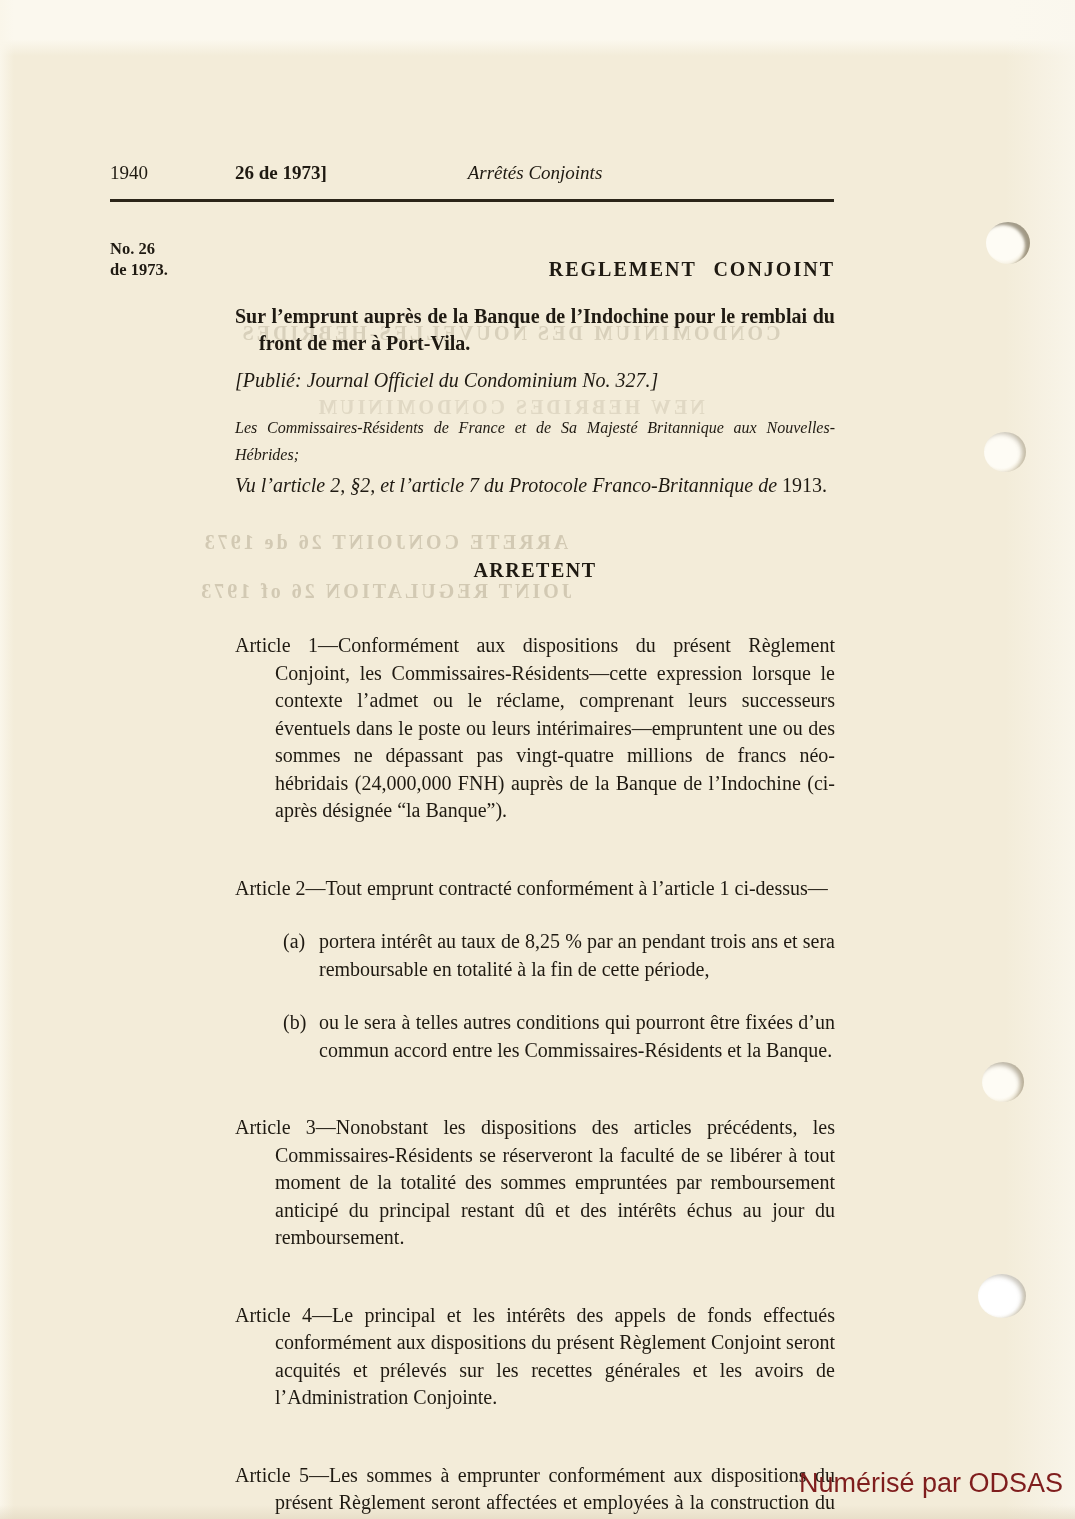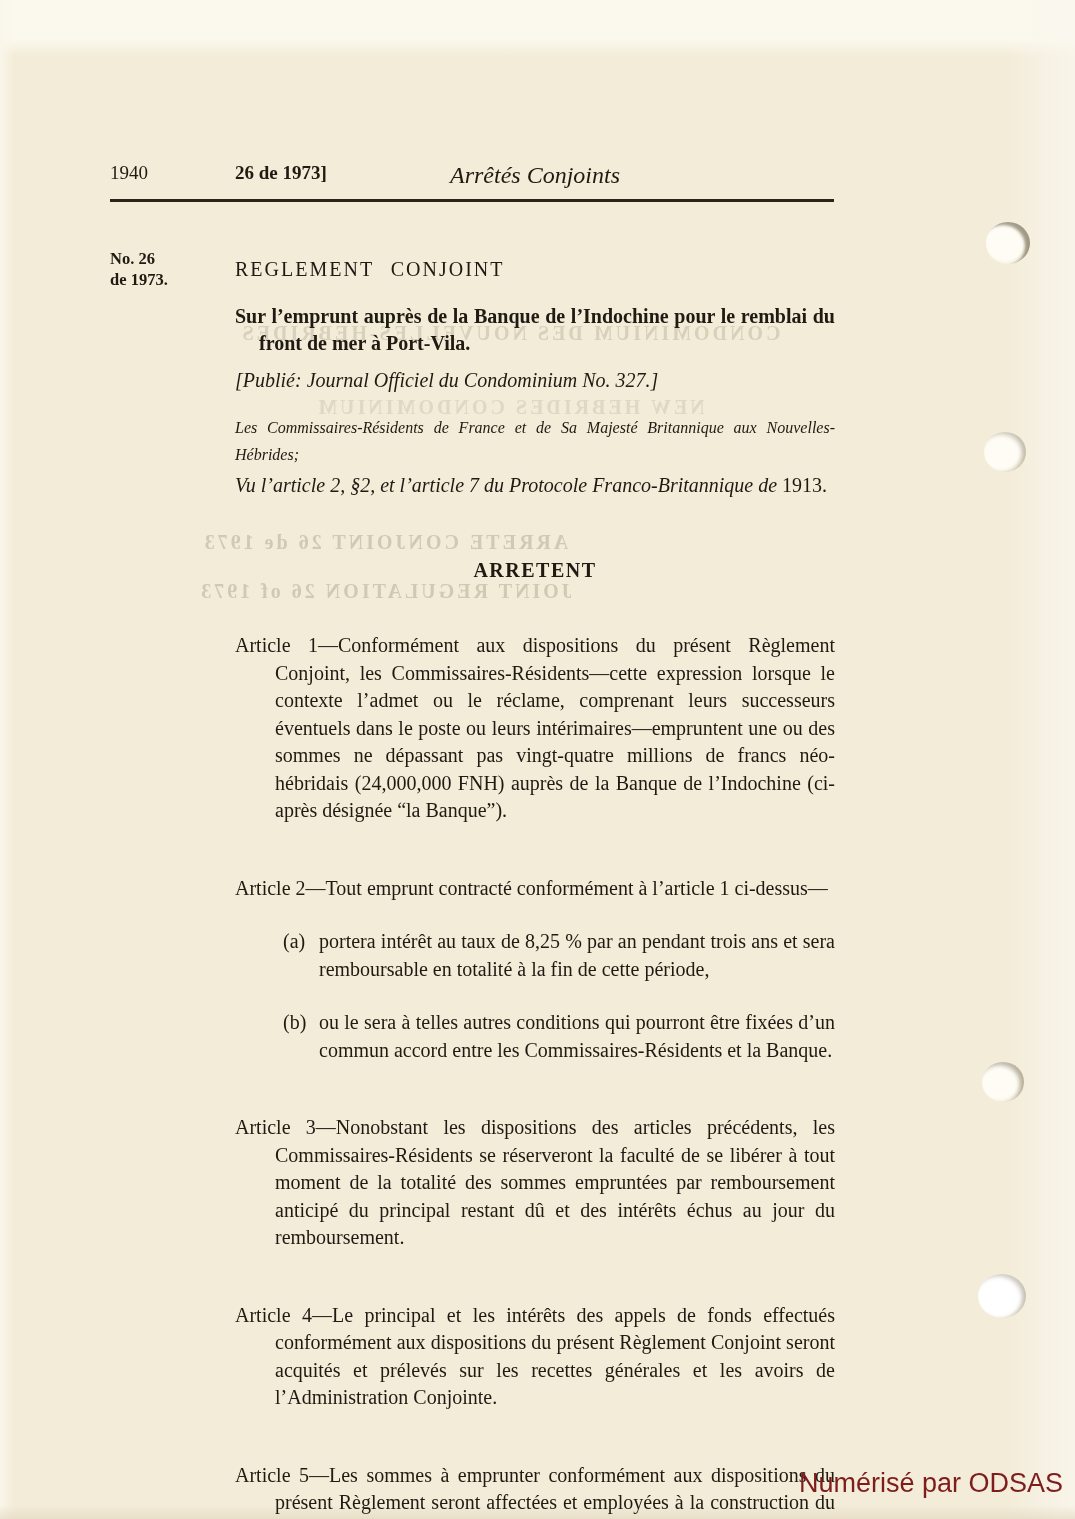--- a/index.html
+++ b/index.html
@@ -44,28 +44,28 @@
     color:rgba(141,128,99,.32); filter:blur(.6px);
     font-size:20px; white-space:nowrap;
   }
   .g1 { top:322px; left:210px; width:600px; color:rgba(141,128,99,.26); }
   .g2 { top:396px; left:210px; width:600px; color:rgba(141,128,99,.18); }
   .g3 { top:531px; left:170px; width:430px; }
   .g4 { top:580px; left:170px; width:430px; }
   
   .hdr-pageno { position:absolute; left:110px; top:162px; font-size:19px; }
   .hdr-issue  { position:absolute; left:235px; top:162px; font-size:19px; font-weight:bold; }
-  .hdr-title  { position:absolute; left:235px; top:162px; width:600px; text-align:center; font-size:24px; font-style:italic; }
+  .hdr-title  { position:absolute; left:235px; top:162px; width:600px; text-align:center; font-size:19px; font-style:italic; }
   .rule { position:absolute; left:110px; top:199px; width:724px; height:3px; background:#2b2519; }
-  .margin-note { position:absolute; left:110px; top:249px; font-size:16.5px; font-weight:bold; line-height:1.25; }
+  .margin-note { position:absolute; left:110px; top:239px; font-size:16.5px; font-weight:bold; line-height:1.25; }
   
   .column { position:absolute; left:235px; top:250px; width:600px; }
   .doc-title {
-    margin-top:8px; text-align:left;
-    font-size:20px; font-weight:normal; letter-spacing:2px; word-spacing:10px;
+    margin-top:8px; text-align:right;
+    font-size:20px; font-weight:bold; letter-spacing:2px; word-spacing:10px;
   }
   .subtitle {
     margin-top:22px; font-weight:bold; font-size:20px; line-height:27px;
     text-align:justify; padding-left:24px; text-indent:-24px;
   }
   .published { margin-top:12px; font-style:italic; font-size:20px; }
   .preamble  { margin-top:22px; font-style:italic; font-size:16px; line-height:27px; text-align:justify; }
   .vu { margin-top:4px; font-size:20px; line-height:27px; text-align:justify; }
   .vu .it { font-style:italic;margin-top:40px; }
   .decree {

